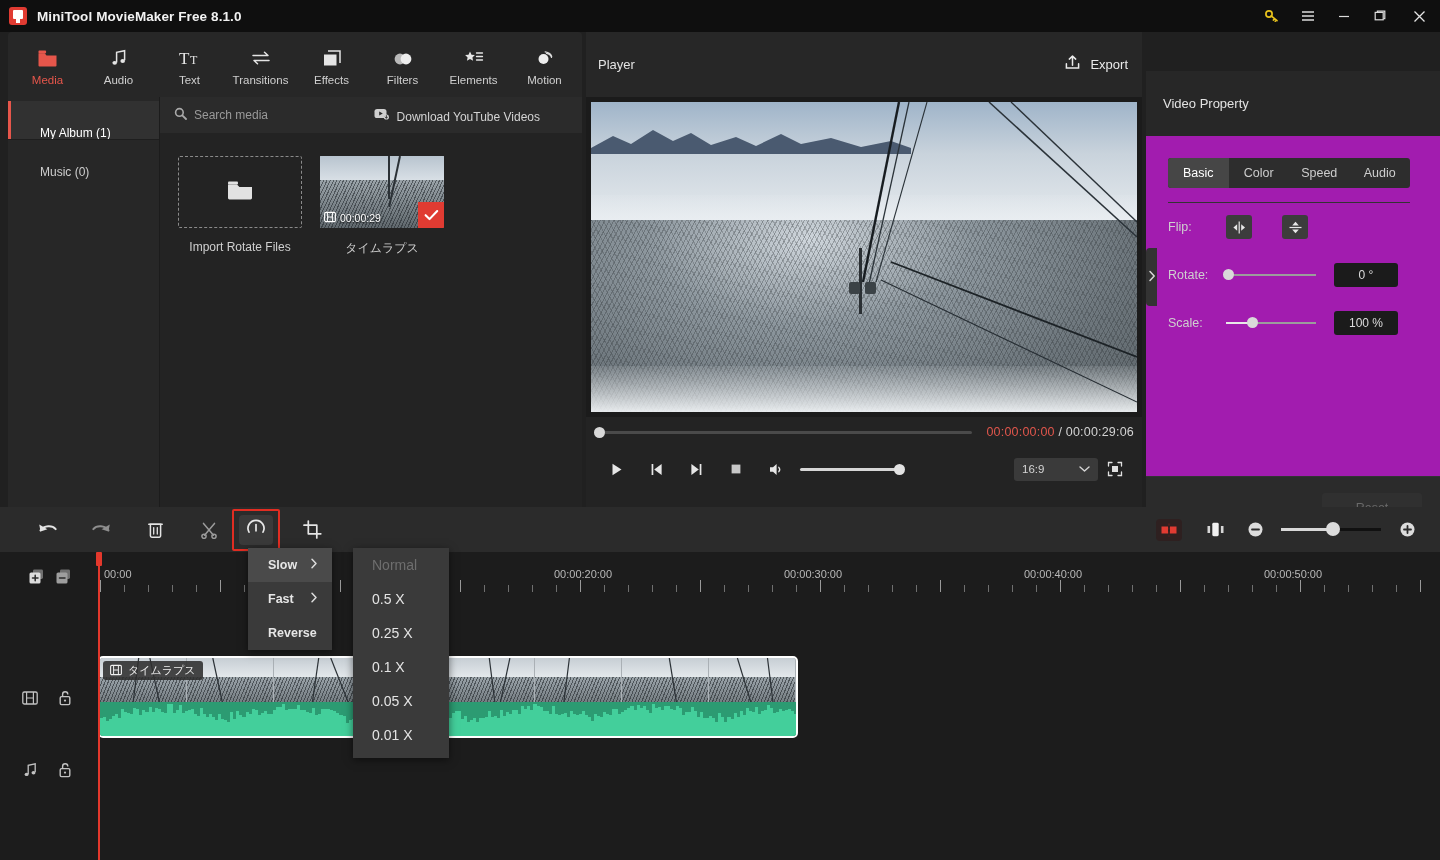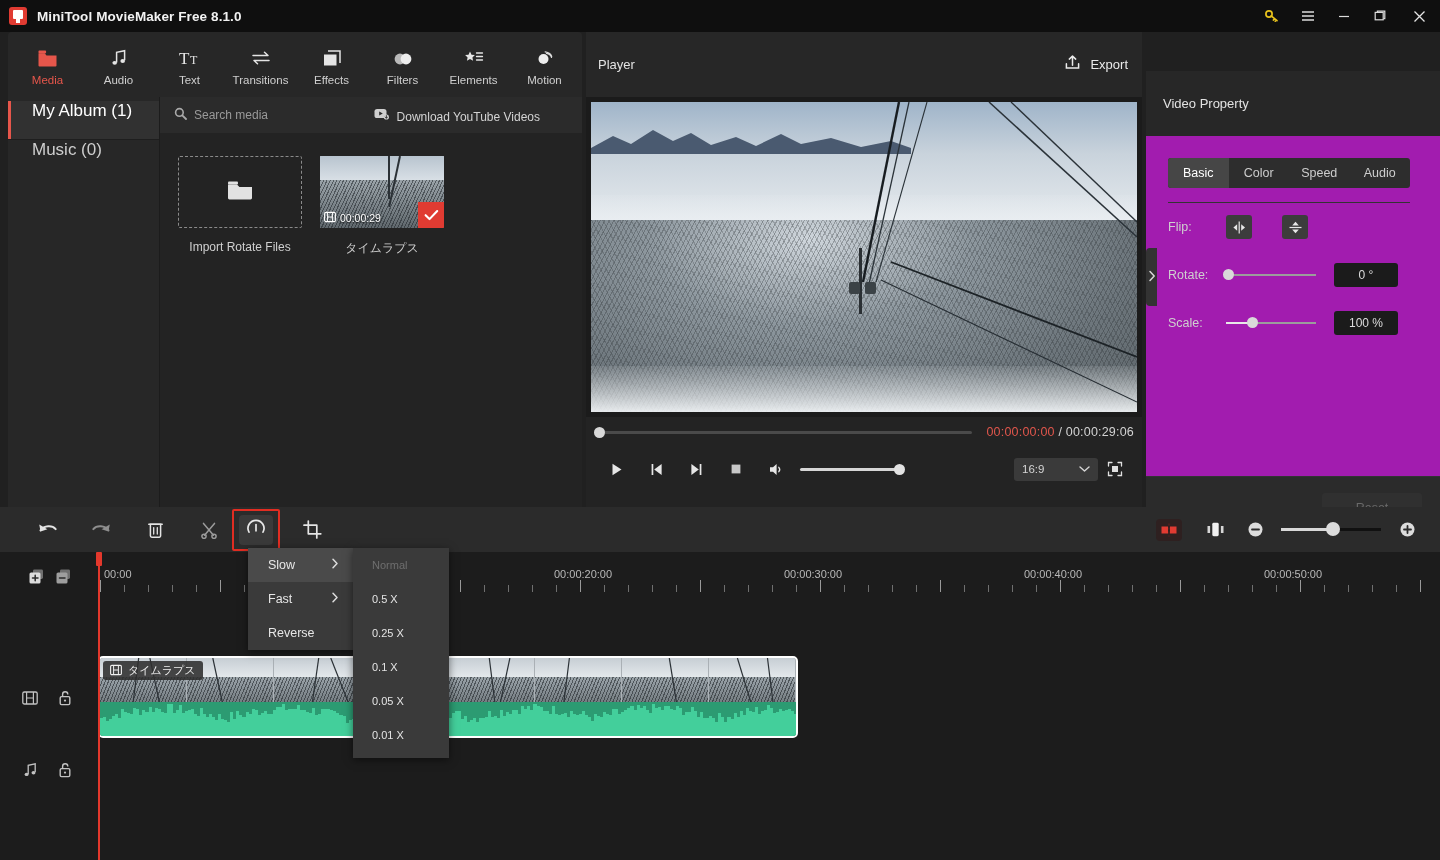--- a/index.html
+++ b/index.html
@@ -55,22 +55,22 @@
   .tab.active .lbl { color: #e6564b; }
   .tab.active .ico { color: #e6564b; }
 
   
   .media-panel {
     position: absolute; left: 8px; top: 97px; width: 574px; height: 410px;
     background: #232323; display: flex;
   }
   .album-list { width: 152px; background: #272727; padding-top: 4px; border-right:1px solid #1c1c1c;}
   .album-item {
-    height: 39px; display: flex; align-items: flex-start; padding-left: 24px;
-    font-size: 17px; color: #cecece; position: relative; cursor: pointer;
+    height: 39px; display: flex; align-items: flex-end; padding-left: 32px;
+    font-size: 12px; color: #cecece; position: relative; cursor: pointer;
   }
   .album-item.active { background: #313131; color: #fff; }
   .album-item.active::before{
     content:""; position:absolute; left:0; top:0; bottom:0; width:3px; background:#e6564b;
   }
   .album-item.active::after{
     content:""; position:absolute; left:0; right:0; bottom:0; height:1px; background:#1e1e1e;
   }
   .media-main { flex: 1; background: #232323; }
   .media-head { height: 36px; display:flex; align-items:center; background:#2b2b2b; position:relative;}
@@ -244,36 +244,36 @@
   .wave .bars { position:absolute; left:0; bottom:0; right:0; height:34px; display:flex; align-items:flex-end; }
   .wave .bars i { flex:1; background:#43cf9b; }
   .clip-badge {
     position:absolute; left:3px; top:3px; height:19px; background: rgba(45,45,45,.88);
     border-radius:3px; display:flex; align-items:center; gap:6px; padding: 0 7px; z-index:3;
   }
   .clip-badge .nm { font-size: 11px; color:#efefef; }
 
   
   .menu1 {
-    position:absolute; left:248px; top:548px; width:105px; background:#3a3a3a;
-    z-index: 20; box-shadow: 0 2px 8px rgba(0,0,0,.5);
+    position:absolute; left:248px; top:548px; width:84px; background:#3a3a3a;
+    z-index: 20; box-shadow: 0 2px 8px rgba(0,0,0,.5); font-weight: bold;
   }
   .menu1 .mi {
     height: 34px; display:flex; align-items:center; padding-left: 20px;
     font-size: 12.5px; color:#e6e6e6; cursor:pointer; position:relative;
   }
   .menu1 .mi.on { background: #4a4a4a; }
   .menu1 .mi .arr { position:absolute; right: 14px; color:#dcdcdc; }
   .menu2 {
     position:absolute; left:353px; top:548px; width:96px; background:#3a3a3a;
     z-index: 21; box-shadow: 0 2px 8px rgba(0,0,0,.5); padding-bottom: 6px;
   }
   .menu2 .mi {
     height: 34px; display:flex; align-items:center; padding-left: 19px;
-    font-size: 11px; color:#e4e4e4; cursor:pointer;
+    font-size: 14px; color:#e4e4e4; cursor:pointer;
   }
   .menu2 .mi.disabled { color:#6e6e6e; }
 </style>
 </head>
 <body>
 
 <div class="app">
 
   <div class="titlebar">
     <div class="logo"></div>

